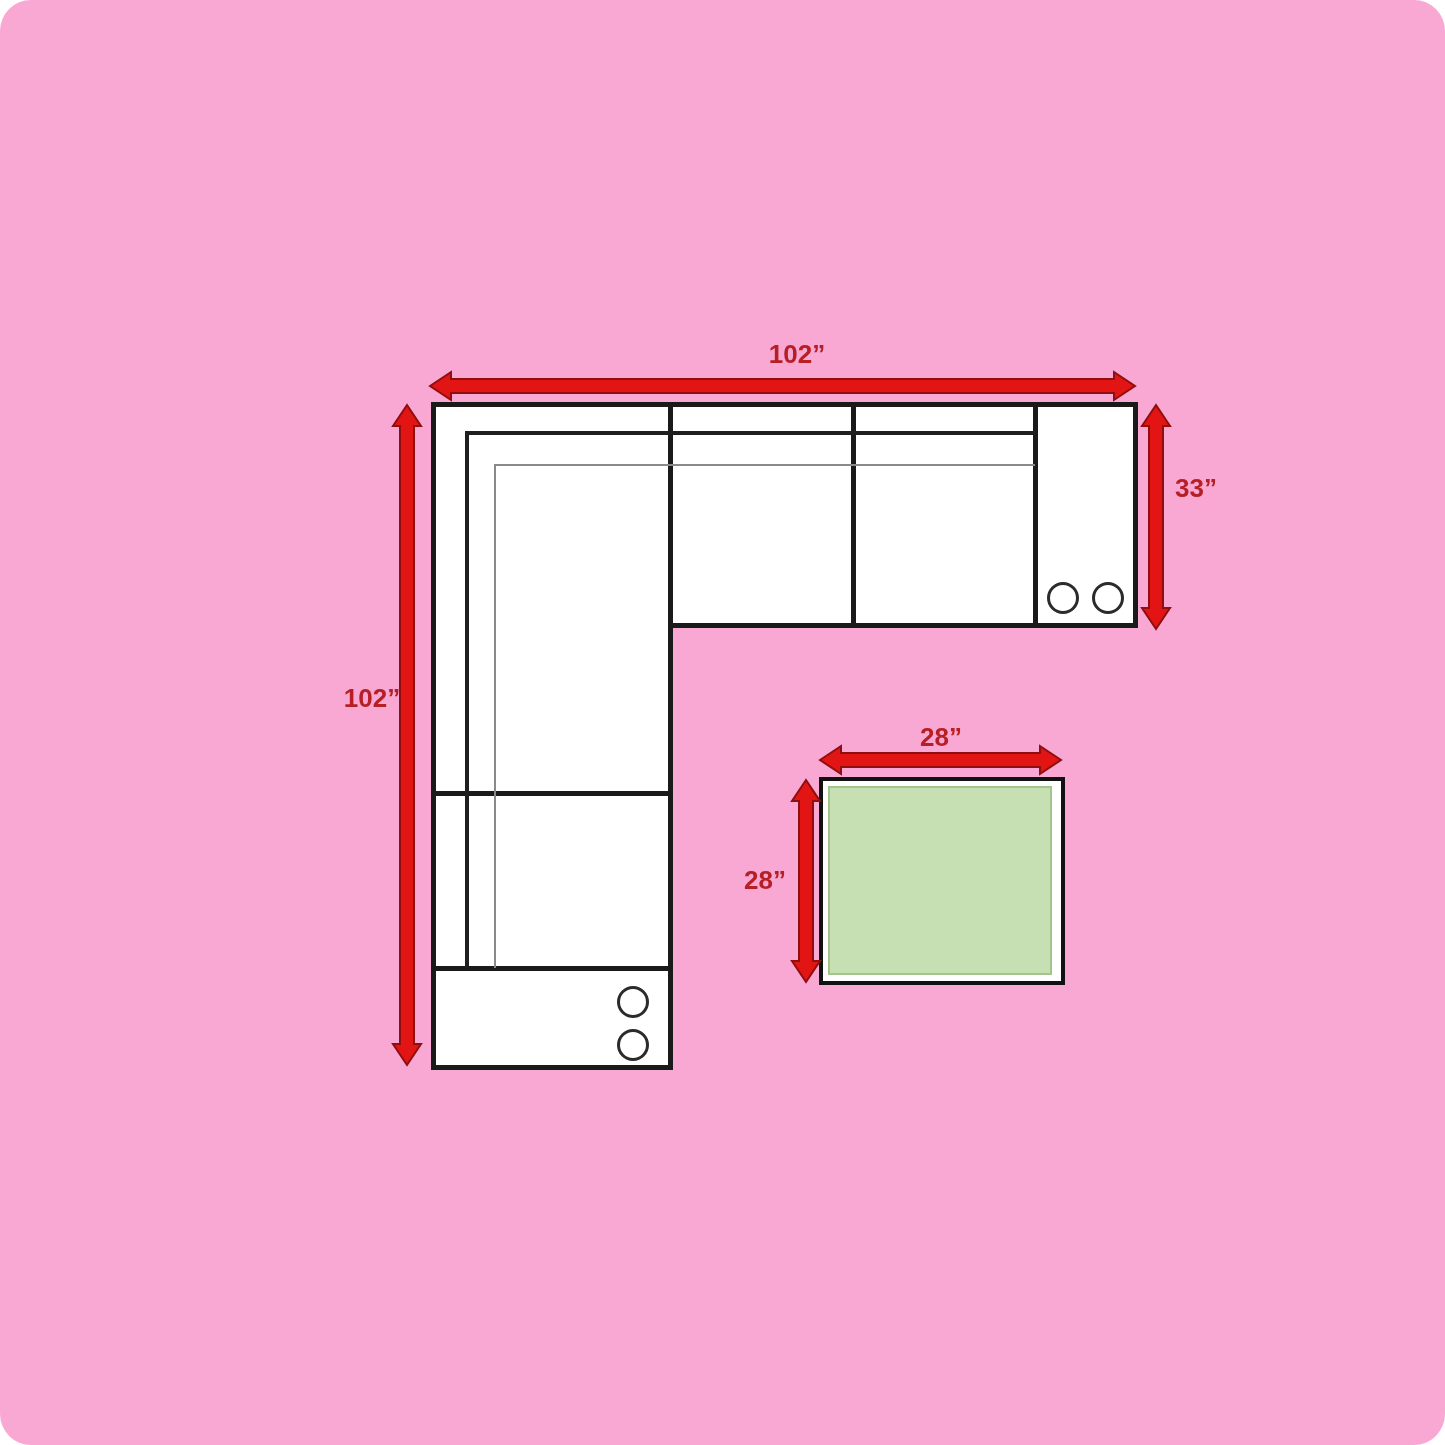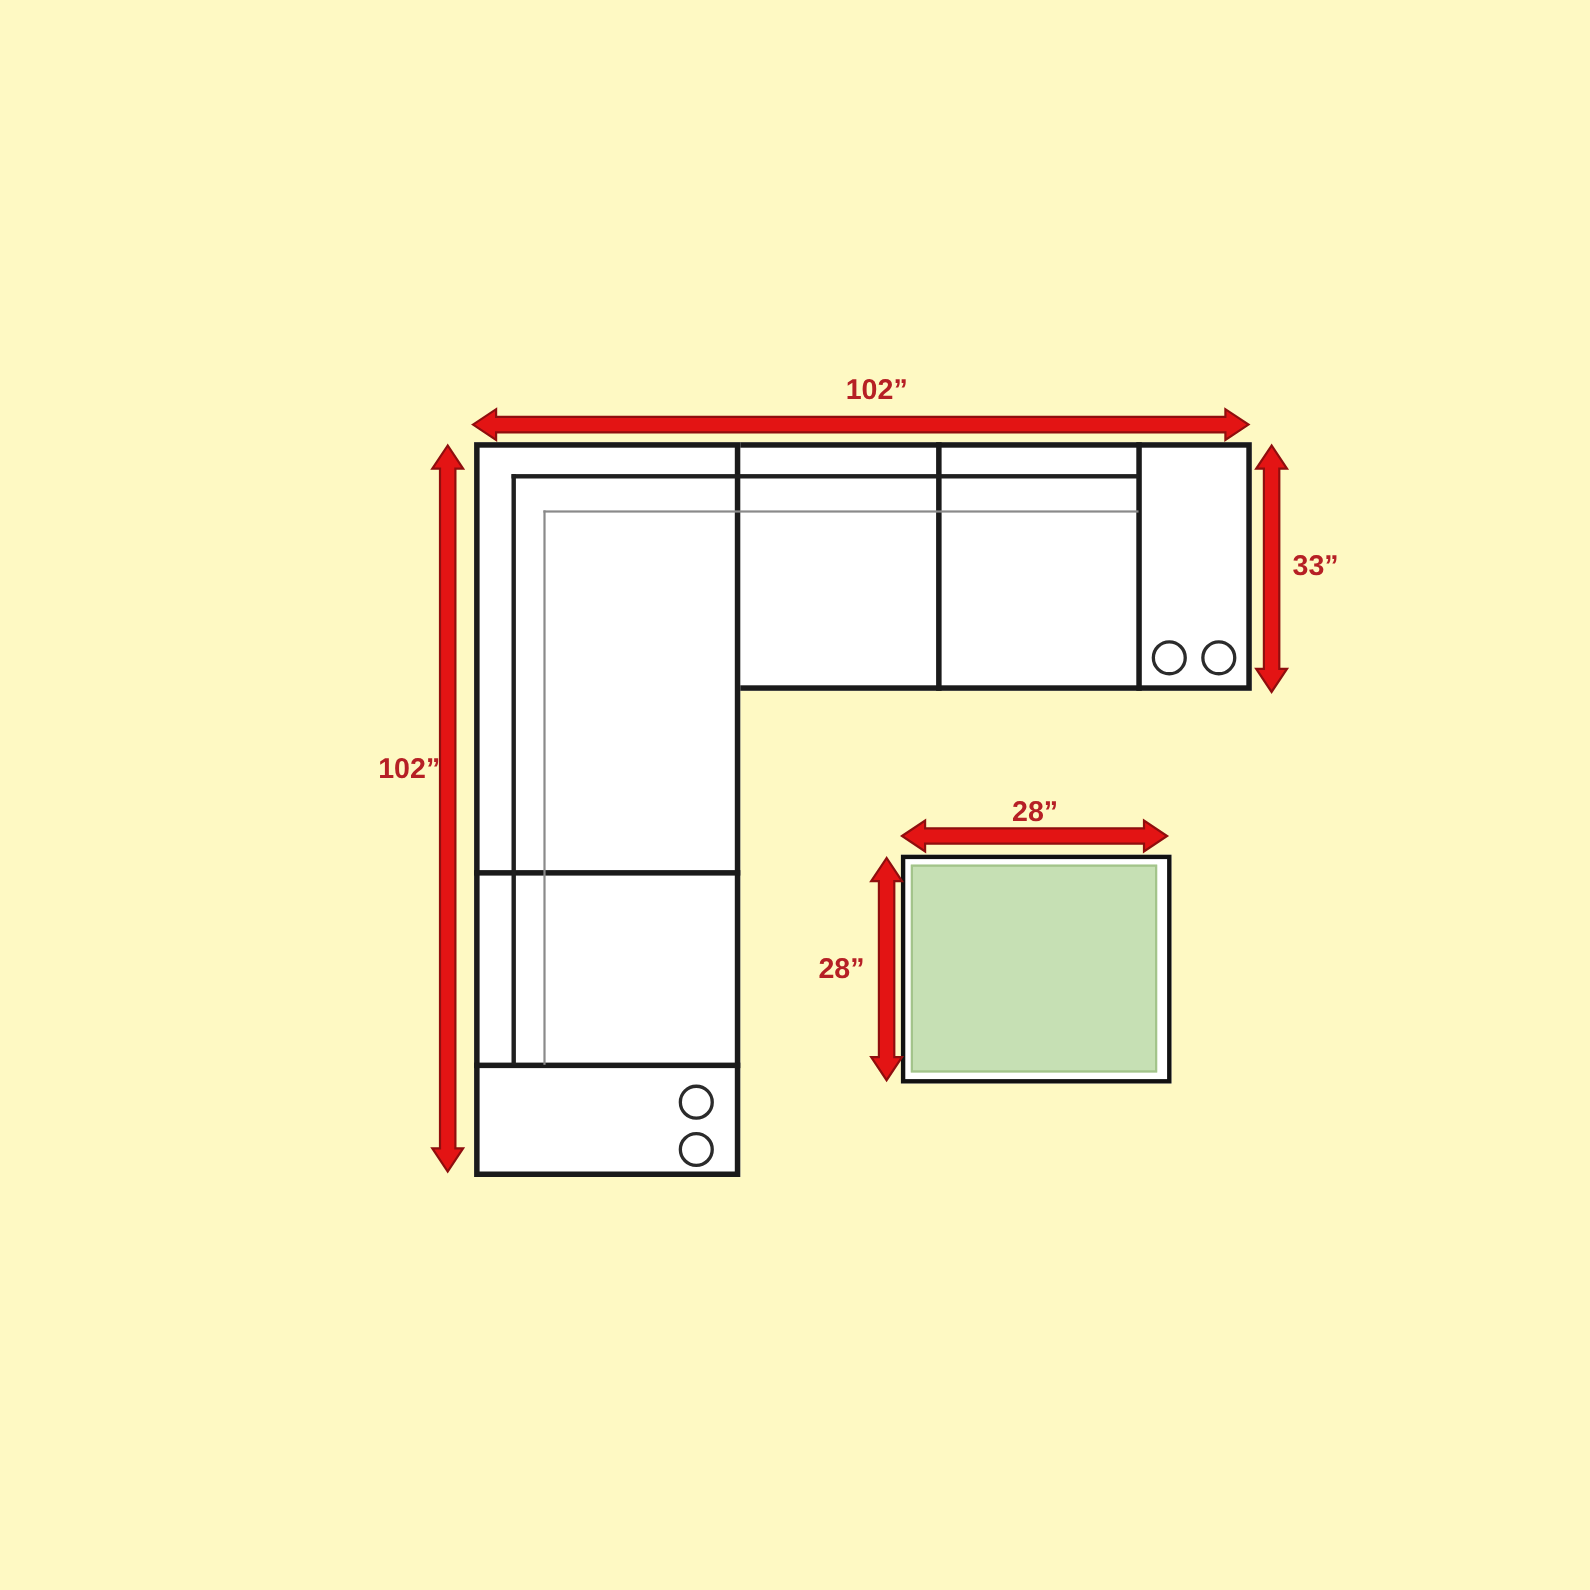--- a/index.html
+++ b/index.html
@@ -5,22 +5,23 @@
   html, body {
     margin: 0;
     padding: 0;
     background: #ffffff;
     font-family: "Liberation Sans", sans-serif;
   }
   .canvas {
     position: relative;
     width: 1445px;
     height: 1445px;
-    background: #fef9c3;
+    background: #f9a8d4;
     overflow: hidden;
+    border-radius: 31px;
   }
   .abs { position: absolute; box-sizing: border-box; }
 
   
   .body-rect {
     border: 5px solid var(--outline-black, #1a1a1a);
     background: #ffffff;
   }
   
   .line-thick { background: var(--outline-black, #1a1a1a); }
@@ -115,17 +116,17 @@
       </svg>
     </div>
   <div class="dim-arrow" style="left:788px; top:777px; width:36px; height:208px;">
       <svg width="36" height="208" viewBox="0 0 36 208">
         <polygon points="18,3 4,24 11,24 11,184 4,184 18,205 32,184 25,184 25,24 32,24" fill="var(--arrow-red, #E31414)" stroke="var(--arrow-edge, #8F0E0E)" stroke-width="2"></polygon>
       </svg>
     </div>
 
   <span class="dim-label" style="left:797px; top:354px;">102”</span>
   <span class="dim-label" style="left:372px; top:698px;">102”</span>
-  <span class="dim-label" style="left:1196px; top:514px;">33”</span>
+  <span class="dim-label" style="left:1196px; top:488px;">33”</span>
   <span class="dim-label" style="left:941px; top:737px;">28”</span>
   <span class="dim-label" style="left:765px; top:880px;">28”</span>
 
 </div>
 
 </body></html>

